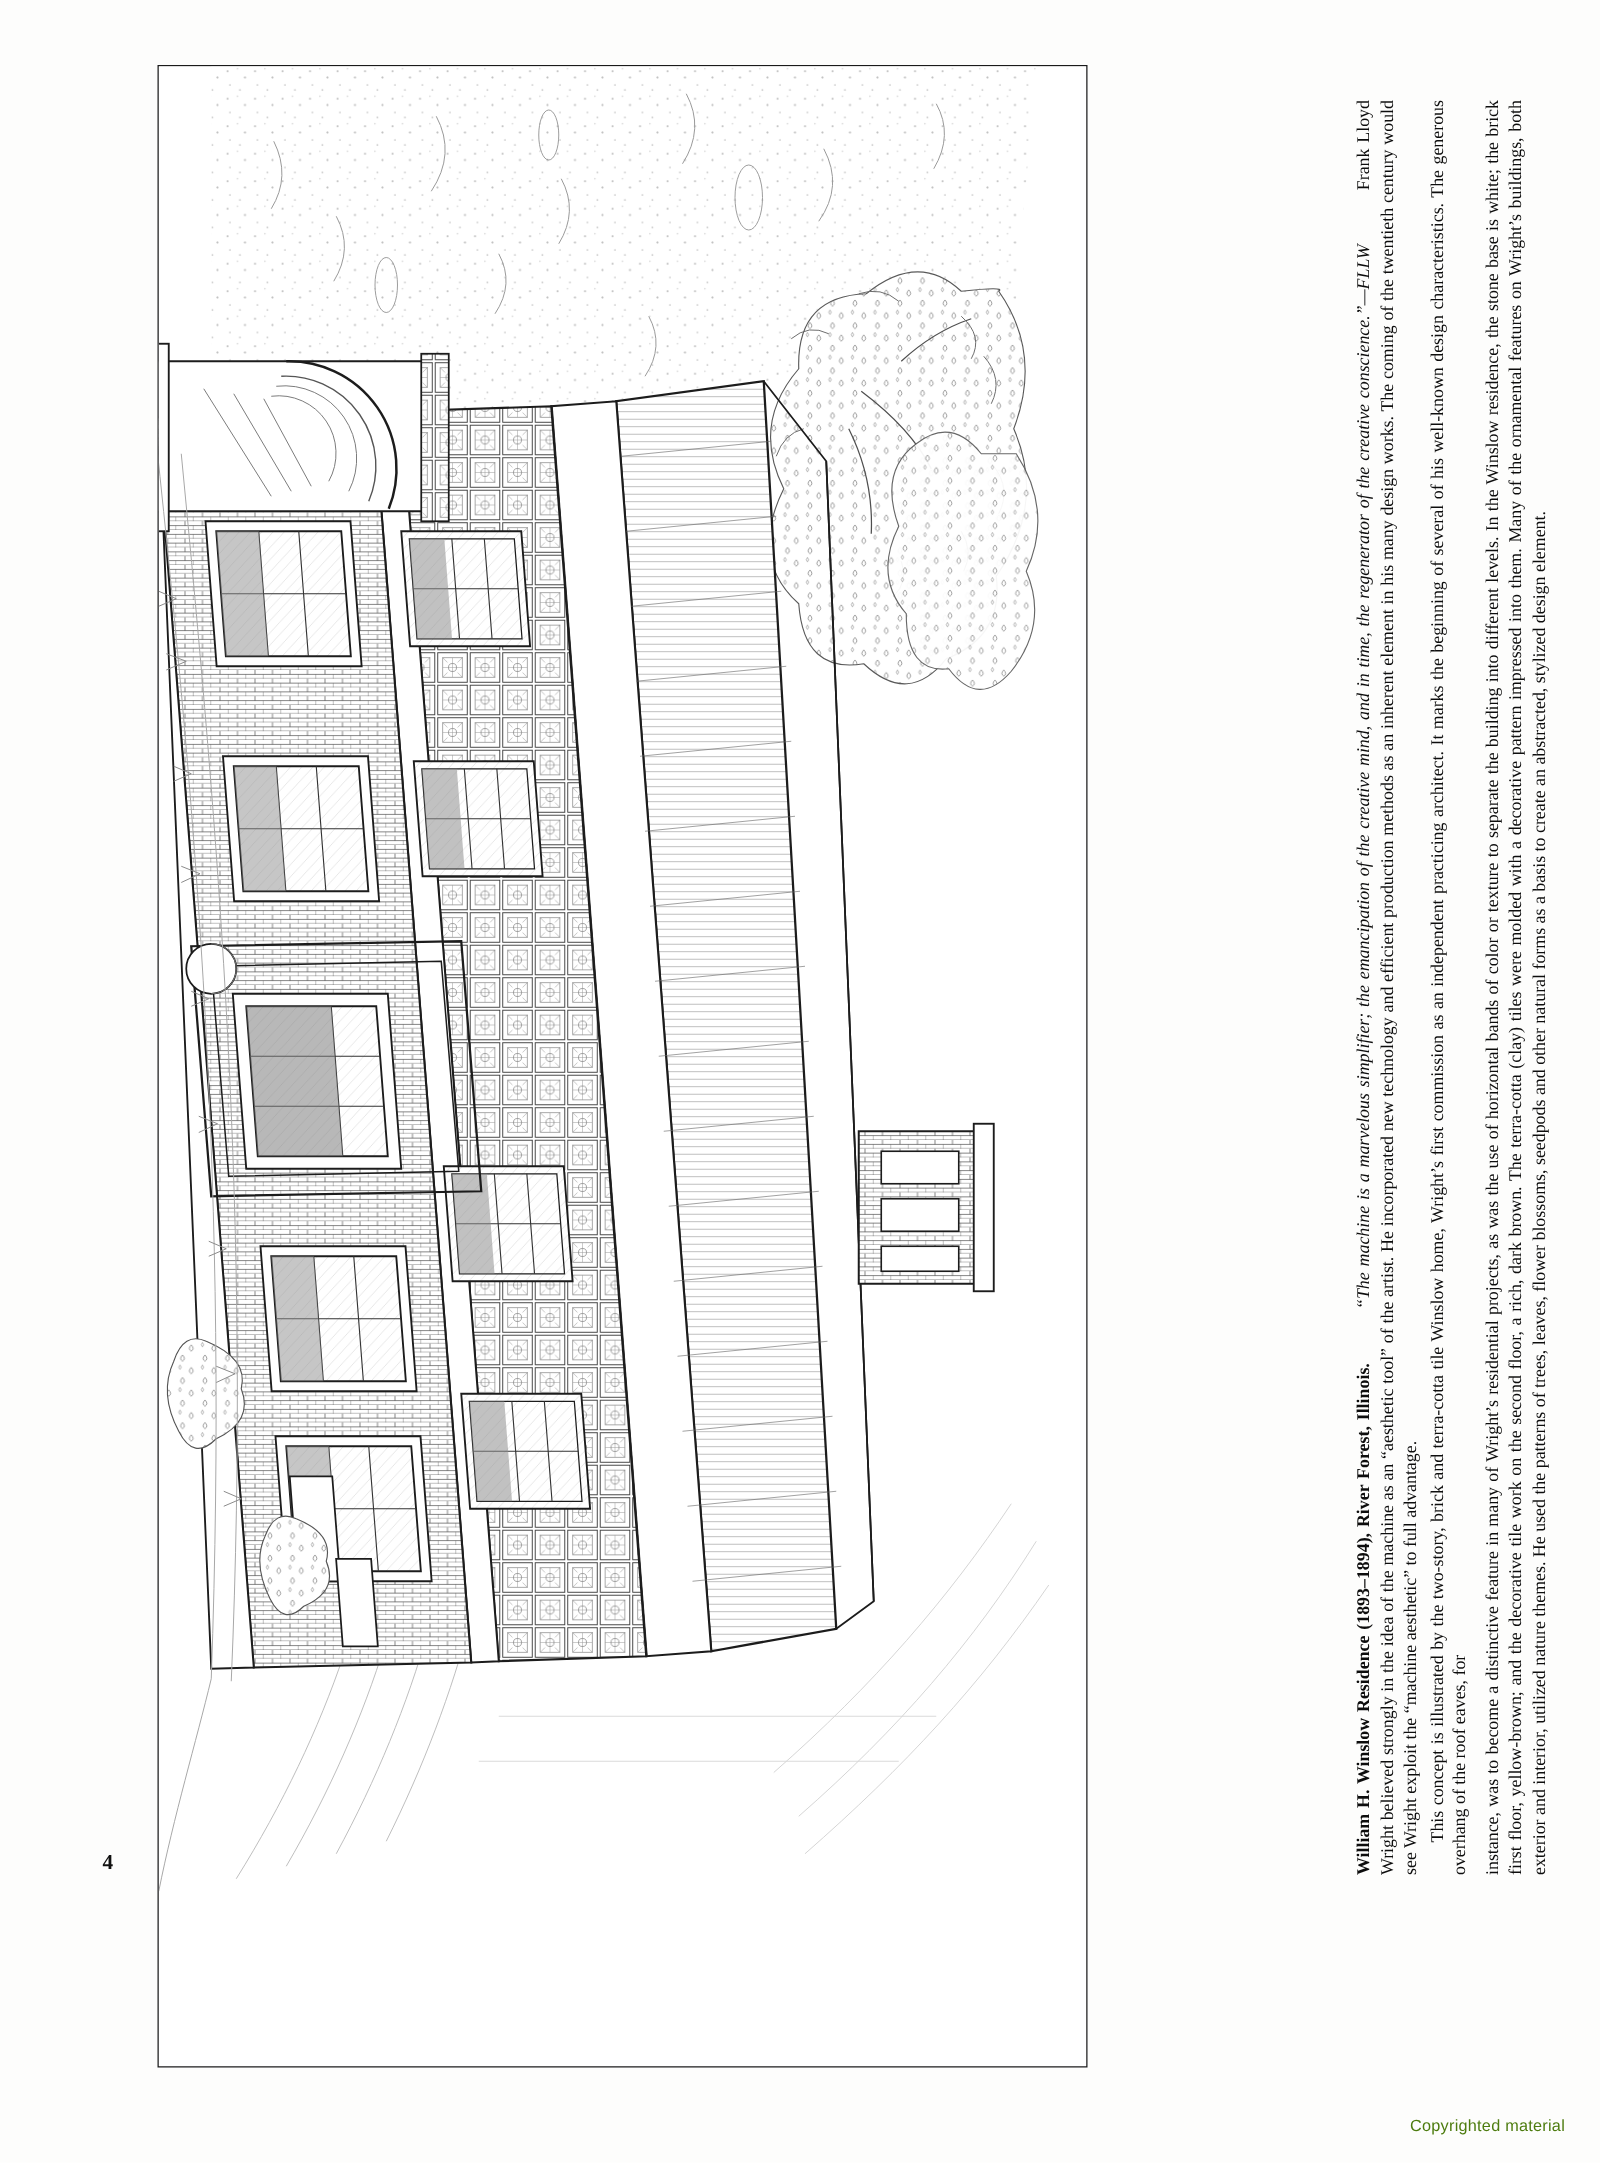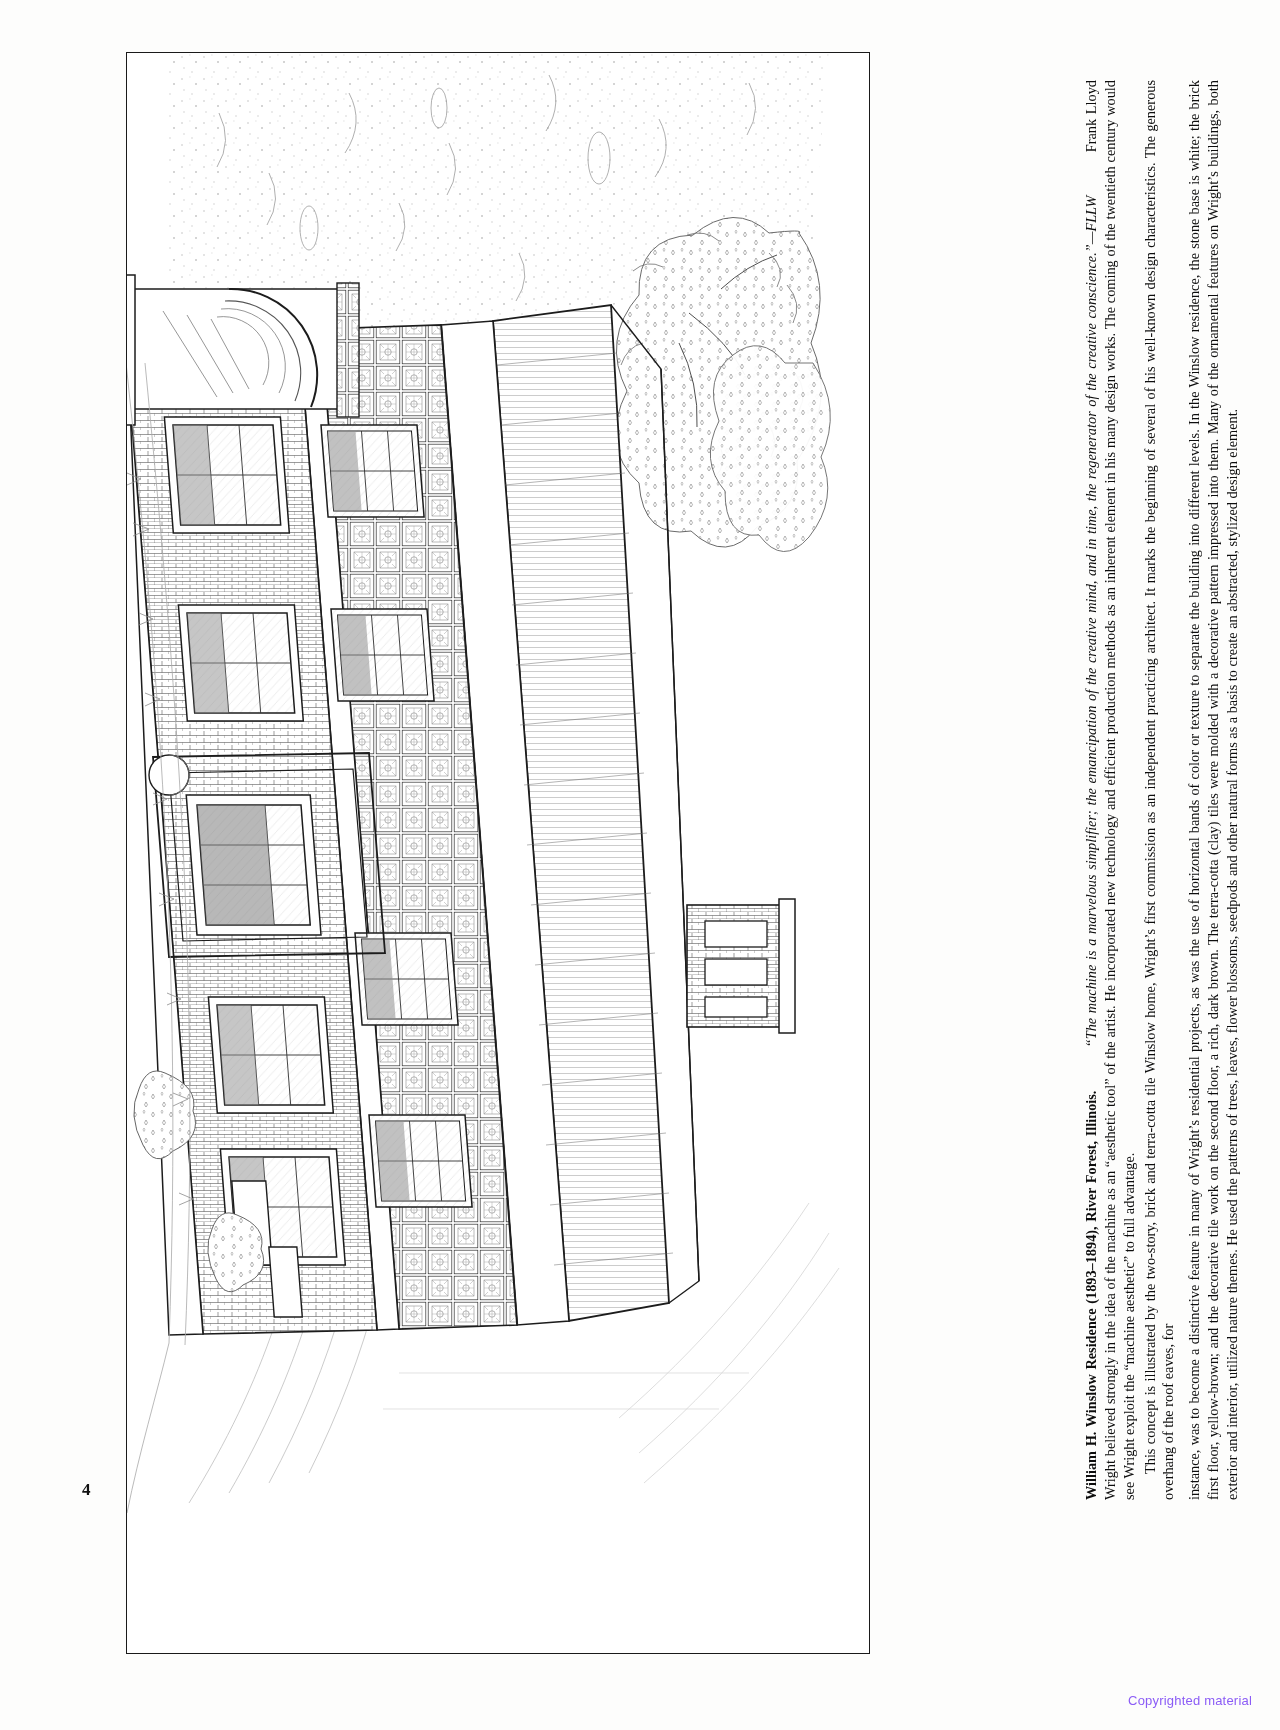--- a/index.html
+++ b/index.html
@@ -34,21 +34,21 @@
     font-family: "Liberation Serif", serif;
     color: #111;
   }
 
   
   #copyright {
     position: absolute;
     right: 28px;
     bottom: 22px;
     font-size: 13px;
-    color: #8b5cf6;
+    color: #4d7c0f;
     font-family: "Liberation Sans", sans-serif;
     letter-spacing: .2px;
   }
 
   
   #plate {
     position: absolute;
     left: 126px;
     top: 52px;
     width: 742px;

